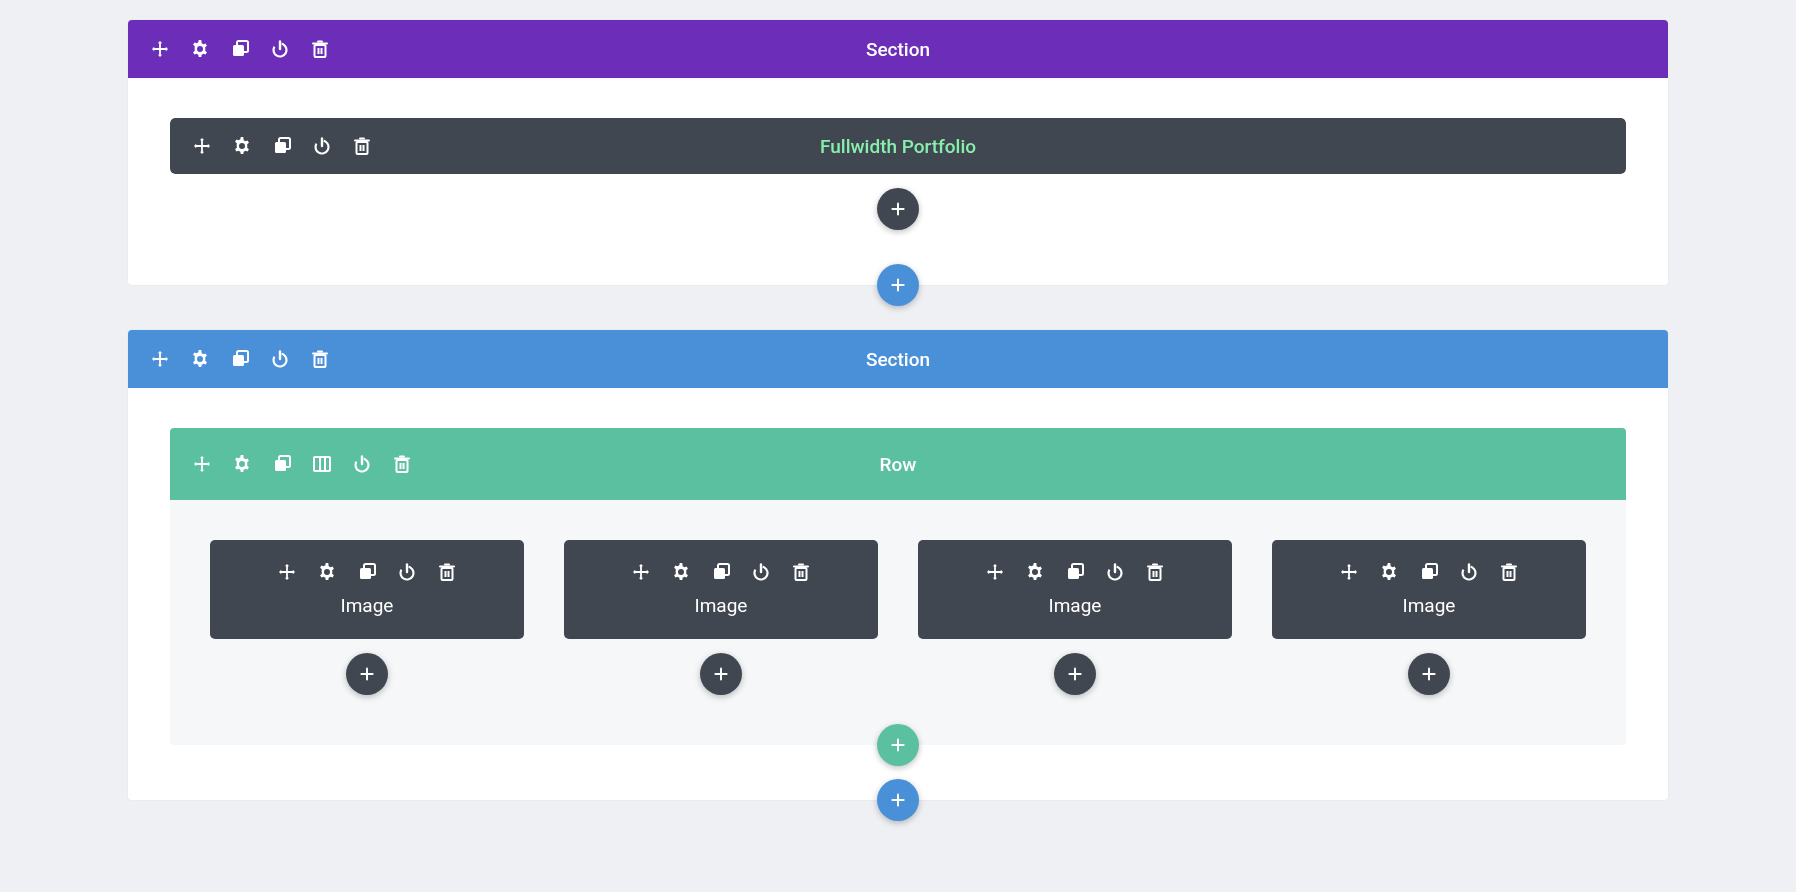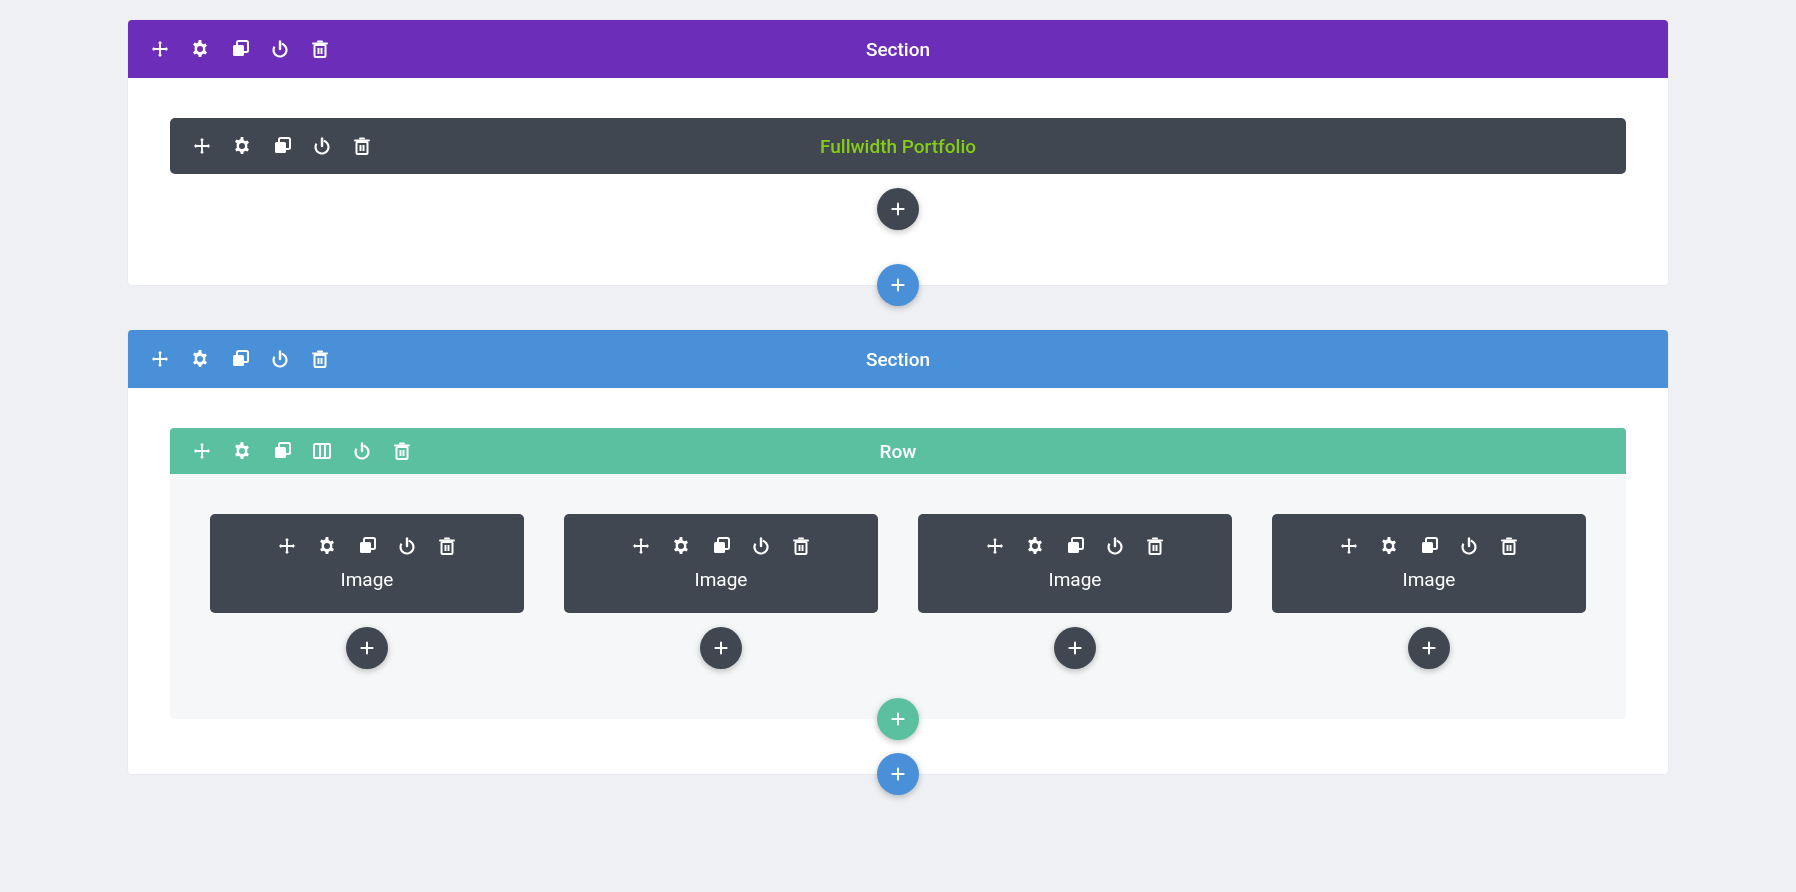--- a/index.html
+++ b/index.html
@@ -91,36 +91,36 @@
 
   
   .module {
     border-radius: 5px;
     overflow: hidden;
   }
   .module-header {
     display: flex;
     align-items: center;
     height: 56px;
-    color: #84cc16;
-    position: relative;
-    border-radius: 0;
+    color: #86efac;
+    position: relative;
+    border-radius: 5px;
   }
   .module-header .header-title { font-size: 19px; }
 
   
   .row-wrap {
     border-radius: 4px;
     overflow: visible;
     position: relative;
   }
   .row-header {
     display: flex;
     align-items: center;
-    height: 46px;
+    height: 72px;
     color: #fff;
     position: relative;
     border-radius: 4px 4px 0 0;
   }
   .row-body {
     background: #f6f7f9;
     border-radius: 0 0 4px 4px;
     padding: 40px 40px 50px 40px;
     position: relative;
   }

